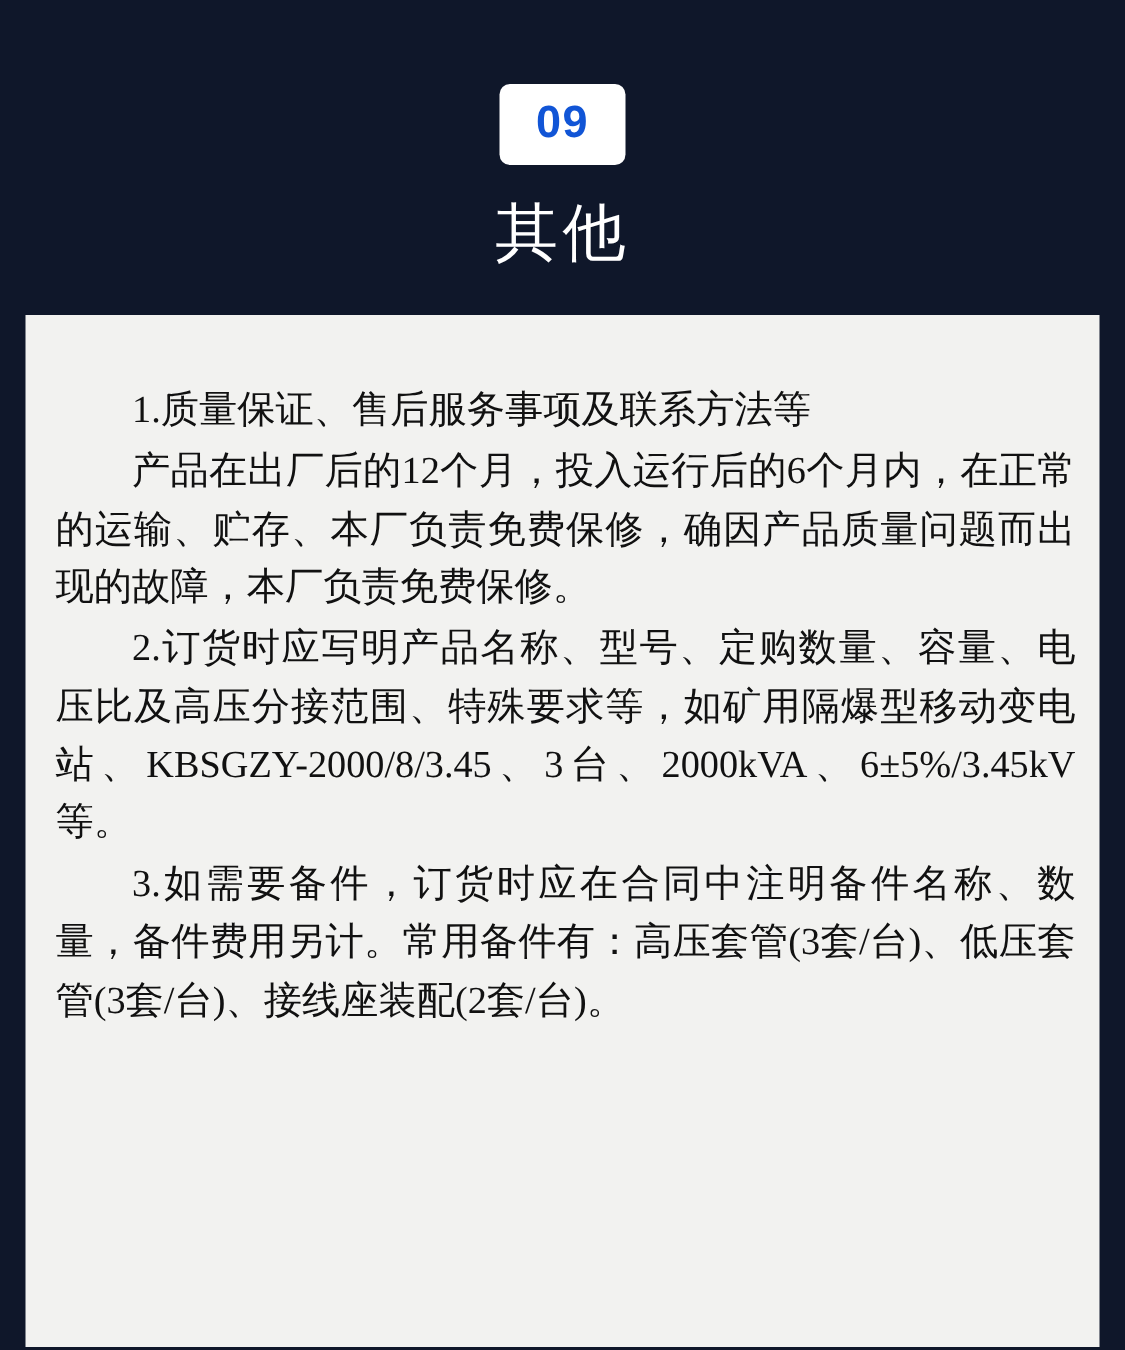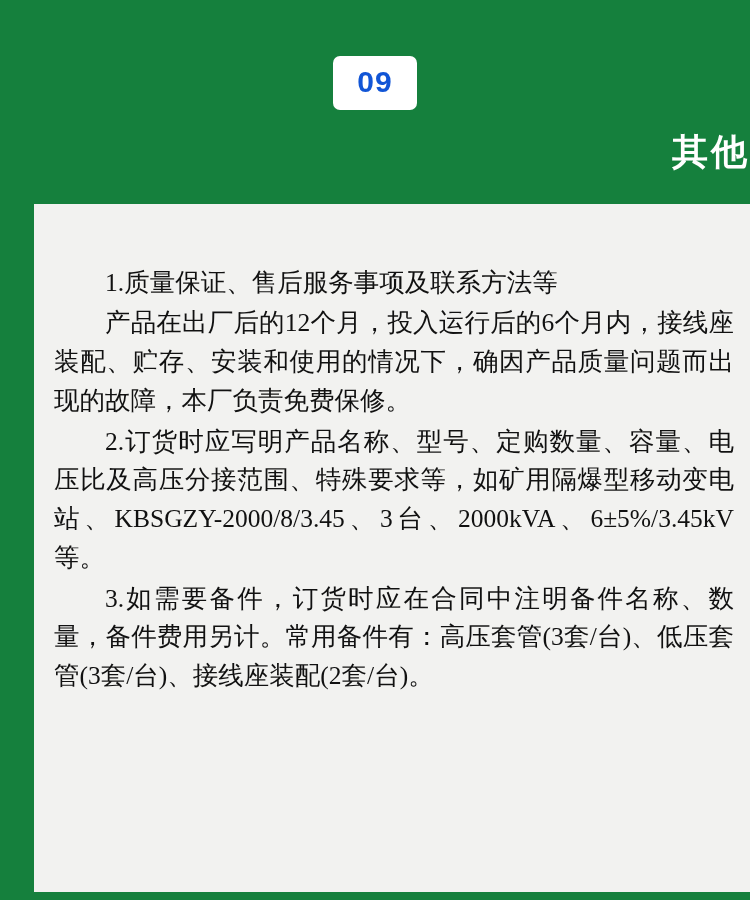--- a/index.html
+++ b/index.html
@@ -9,25 +9,25 @@
   body {
     width: 750px;
     height: 900px;
     background: #1155d6;
     font-family: "Liberation Sans", sans-serif;
     overflow: hidden;
   }
   .page {
     width: 750px;
     height: 900px;
-    background: #15803d;
+    background: #0f172a;
     box-sizing: border-box;
     display: flex;
     flex-direction: column;
-    align-items: flex-end;
+    align-items: center;
     padding: 0;
   }
   .section-number-wrap {
     margin-top: 56px;
     display: flex;
     justify-content: center;
     width: 100%;
   }
   .section-number {
     background: #ffffff;
@@ -36,34 +36,34 @@
     font-weight: bold;
     line-height: 1;
     padding: 11px 24px 13px 24px;
     border-radius: 7px;
     letter-spacing: 1px;
     font-family: "Liberation Sans", sans-serif;
   }
   .section-title {
     margin-top: 22px;
     color: #ffffff;
-    font-size: 36px;
-    font-weight: bold;
+    font-size: 42px;
+    font-weight: normal;
     letter-spacing: 3px;
     font-family: "Liberation Sans", sans-serif;
     line-height: 1.1;
     text-align: center;
   }
   .content-card {
     margin-top: 32px;
     width: 716px;
     height: 688px;
     background: #f2f2f0;
     box-sizing: border-box;
-    padding: 60px 16px 20px 20px;
+    padding: 44px 16px 20px 20px;
     overflow: hidden;
   }
   .body-text {
     color: #111111;
     font-size: 25.5px;
     line-height: 1.52;
     font-family: "Liberation Serif", serif;
     text-align: justify;
     letter-spacing: 0px;
   }
@@ -82,19 +82,19 @@
 
   <div class="section-number-wrap">
     <div class="section-number">09</div>
   </div>
 
   <div class="section-title">其他</div>
 
   <div class="content-card">
     <div class="body-text">
       <p class="para">1.质量保证、售后服务事项及联系方法等</p>
-      <p class="para">产品在出厂后的12个月，投入运行后的6个月内，接线座装配、贮存、安装和使用的情况下，确因产品质量问题而出现的故障，本厂负责免费保修。</p>
+      <p class="para">产品在出厂后的12个月，投入运行后的6个月内，在正常的运输、贮存、本厂负责免费保修，确因产品质量问题而出现的故障，本厂负责免费保修。</p>
       <p class="para">2.订货时应写明产品名称、型号、定购数量、容量、电压比及高压分接范围、特殊要求等，如矿用隔爆型移动变电站、KBSGZY-2000/8/3.45、3台、2000kVA、6±5%/3.45kV等。</p>
       <p class="para tight">3.如需要备件，订货时应在合同中注明备件名称、数量，备件费用另计。常用备件有：高压套管(3套/台)、低压套管(3套/台)、接线座装配(2套/台)。</p>
     </div>
   </div>
 
 </div>
 
 </body></html>

